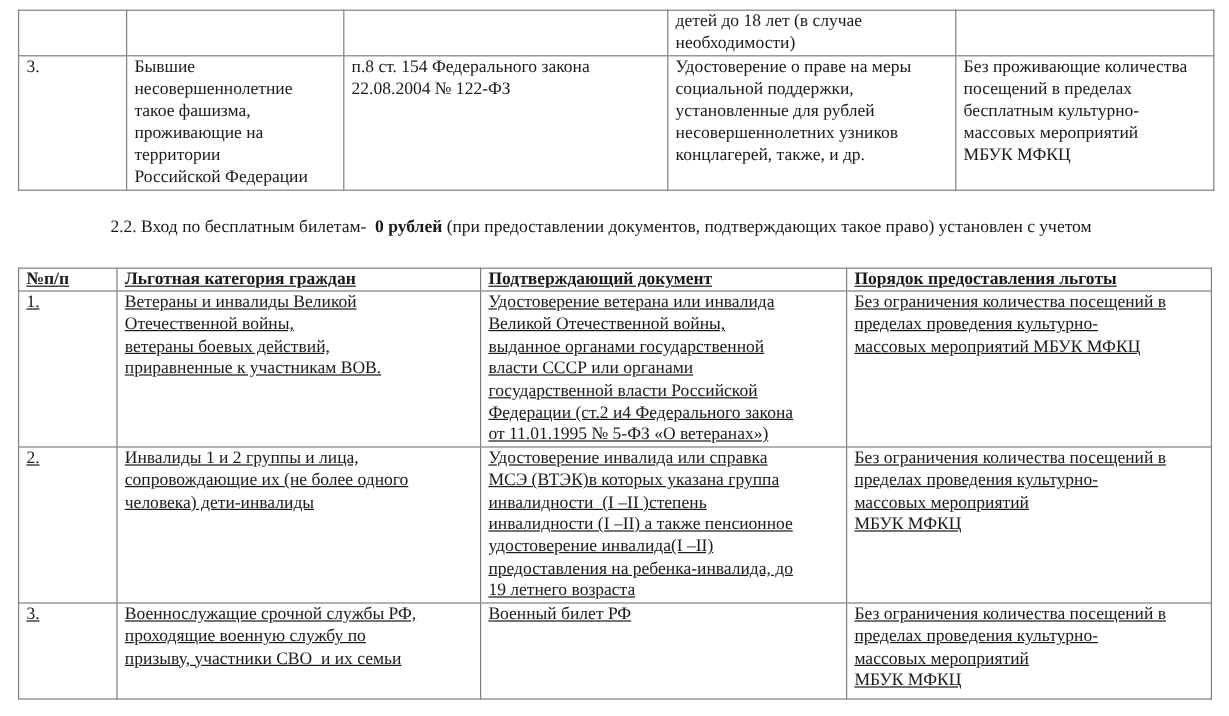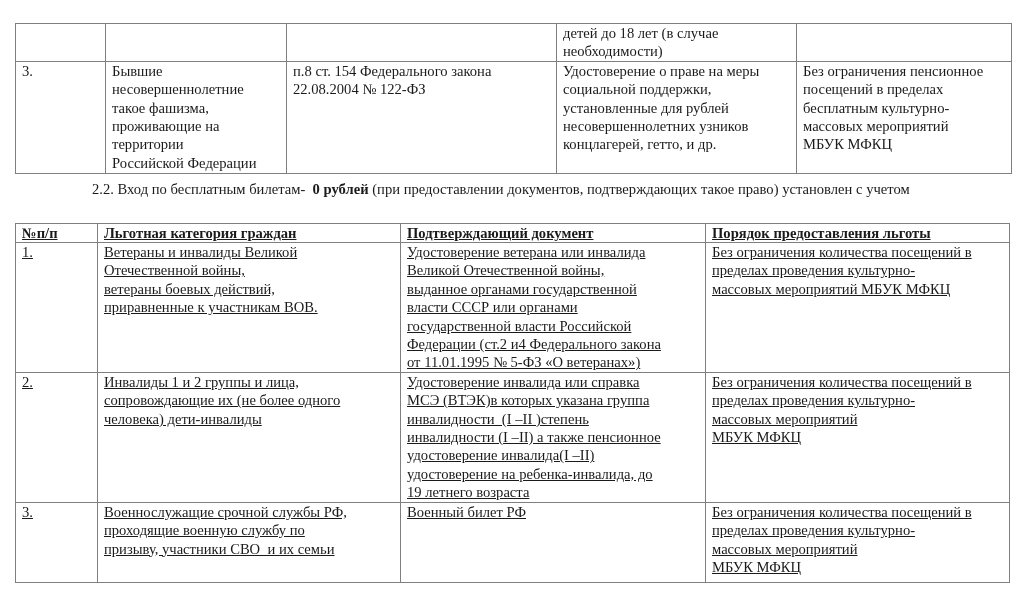--- a/index.html
+++ b/index.html
@@ -2,21 +2,21 @@
 <html><head>
 <meta charset="utf-8">
 <style>
   html, body { margin:0; padding:0; background:#ffffff; }
   body { width:1024px; height:597px; position:relative; overflow:hidden;
          font-family:"Liberation Serif","DejaVu Serif",serif; color:#1a1a1a; font-size:14.6px; }
   .tbl { position:absolute; border-collapse:collapse; table-layout:fixed; }
   .tbl td, .tbl th { border:1px solid #7f7f7f; vertical-align:top; padding:0 0 0 6px;
                      line-height:18.4px; font-weight:normal; text-align:left; overflow:hidden; }
   .tbl th { font-weight:bold; line-height:17px; padding-top:1px; }
-  #t1 { left:15px; top:23px; width:996px; }
+  #t1 { left:15px; top:8px; width:996px; }
   #t2 { left:15px; top:223px; width:994px;text-decoration:underline; }
   .para { position:absolute; left:21px; top:180px; width:990px; line-height:19px;margin-left:30px; }
   .para .indent { padding-left:41px; }
   .cell-lines span { display:block; white-space:nowrap; }
 </style>
 </head>
 <body>
 
 <table id="t1" class="tbl">
   <colgroup>
@@ -49,24 +49,24 @@
     </td>
     <td class="cell-lines">
       <span>п.8 ст. 154 Федерального закона</span>
       <span>22.08.2004 № 122-ФЗ</span>
     </td>
     <td class="cell-lines">
       <span>Удостоверение о праве на меры</span>
       <span>социальной поддержки,</span>
       <span>установленные для рублей</span>
       <span>несовершеннолетних узников</span>
-      <span>концлагерей, гетто, и др.</span>
+      <span>концлагерей, также, и др.</span>
     </td>
     <td class="cell-lines">
-      <span>Без ограничения пенсионное</span>
+      <span>Без проживающие количества</span>
       <span>посещений в пределах</span>
       <span>бесплатным культурно-</span>
       <span>массовых мероприятий</span>
       <span>МБУК МФКЦ</span>
     </td>
   </tr>
 </tbody>
   </table>
 
 <div class="para">
@@ -116,21 +116,21 @@
       <span>Инвалиды 1 и 2 группы и лица,</span>
       <span>сопровождающие их (не более одного</span>
       <span>человека) дети-инвалиды</span>
     </td>
     <td class="cell-lines">
       <span>Удостоверение инвалида или справка</span>
       <span>МСЭ (ВТЭК)в которых указана группа</span>
       <span style="white-space:pre">инвалидности  (I –II )степень</span>
       <span>инвалидности (I –II) а также пенсионное</span>
       <span>удостоверение инвалида(I –II)</span>
-      <span>удостоверение на ребенка-инвалида, до</span>
+      <span>предоставления на ребенка-инвалида, до</span>
       <span>19 летнего возраста</span>
     </td>
     <td class="cell-lines">
       <span>Без ограничения количества посещений в</span>
       <span>пределах проведения культурно-</span>
       <span>массовых мероприятий</span>
       <span>МБУК МФКЦ</span>
     </td>
   </tr>
   <tr style="height:80px">

